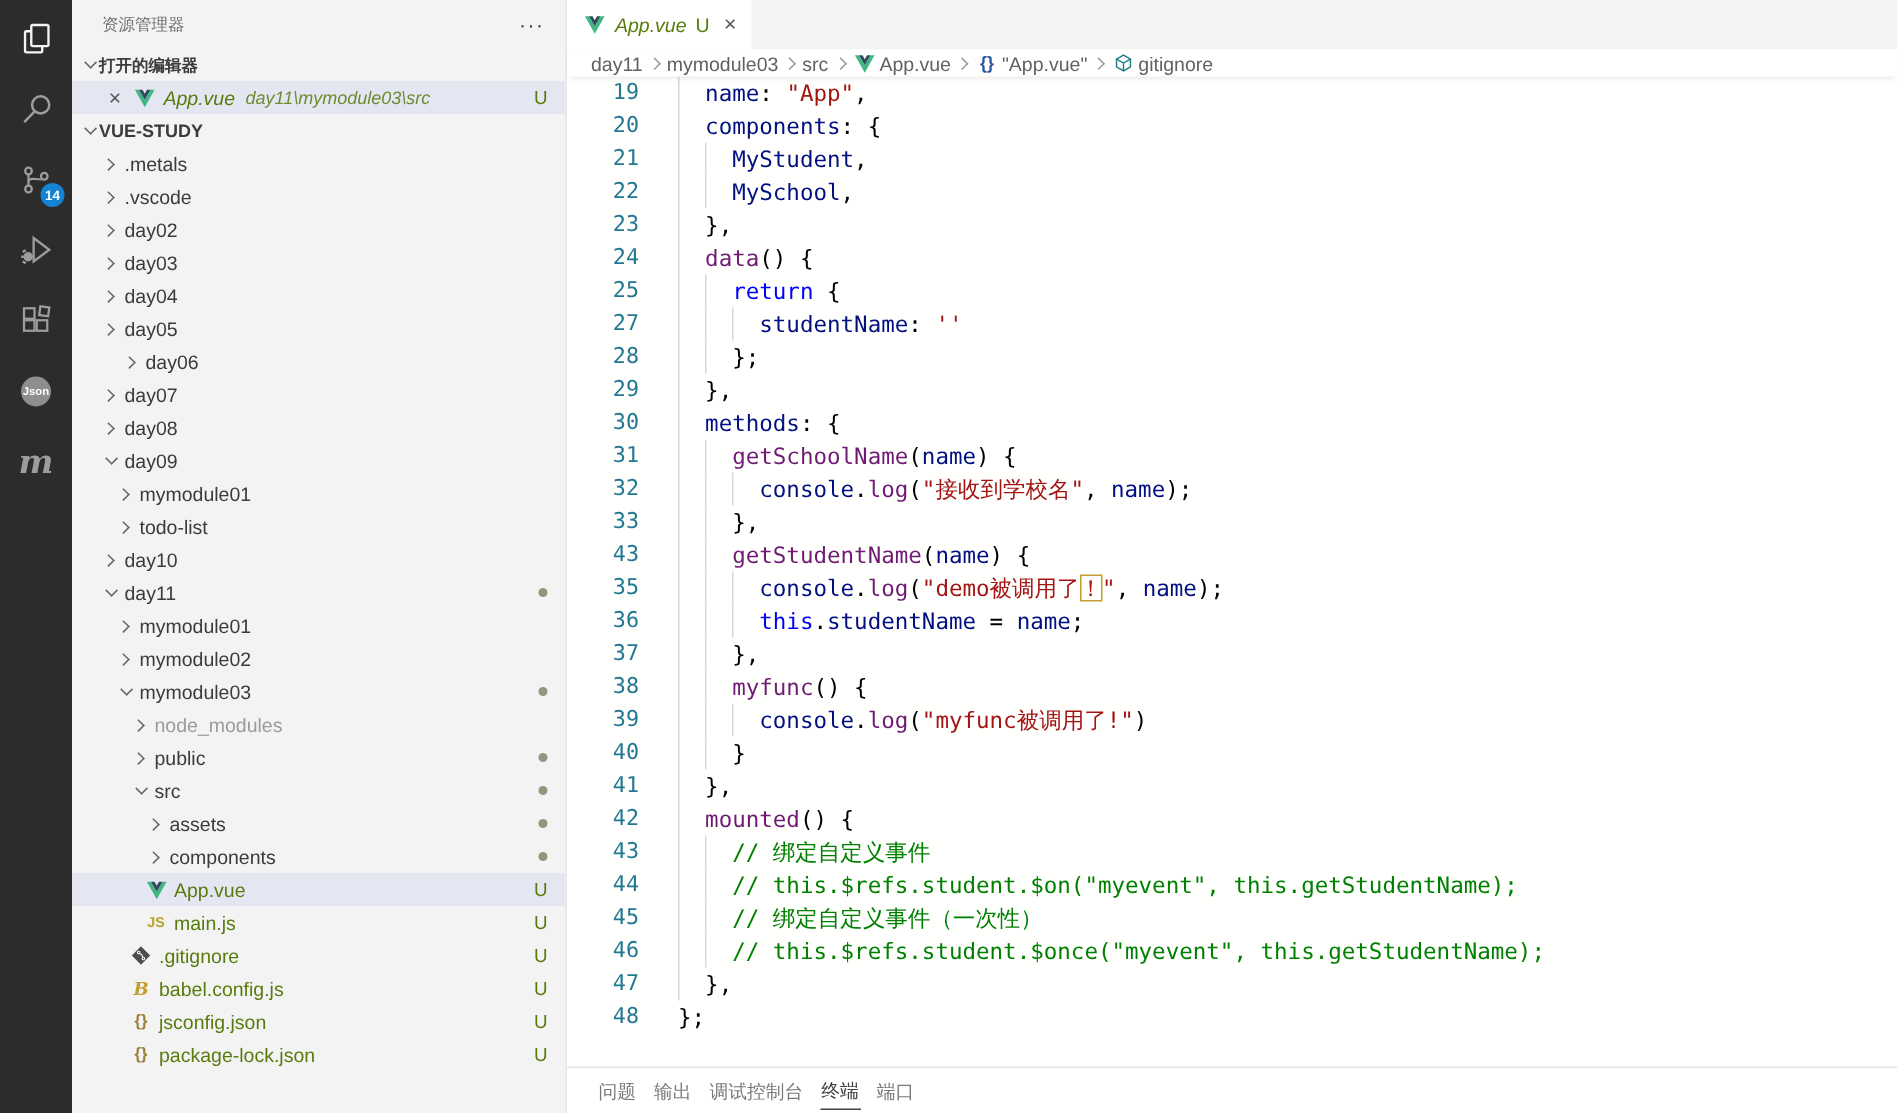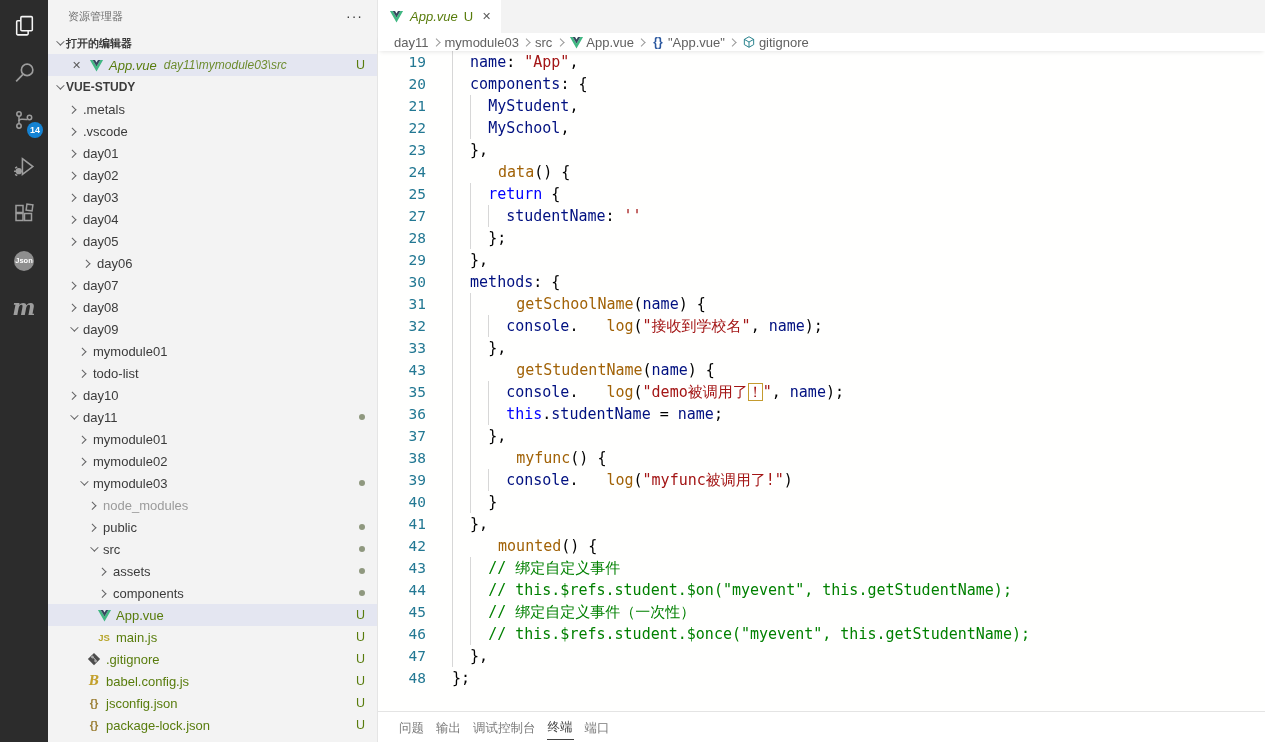--- a/index.html
+++ b/index.html
@@ -56,21 +56,21 @@
   .csep { width:12px; height:12px; margin:0 2px; display:inline-flex; align-items:center; justify-content:center; }
   .csep::before { content:""; width:4.5px; height:4.5px; border-right:1.2px solid #9a9a9a; border-bottom:1.2px solid #9a9a9a; transform:rotate(-45deg) translate(-1px,0); }
 
   .code { flex:1; background:#fffffe; overflow:hidden; font-family:"DejaVu Sans Mono","Liberation Mono",monospace; font-size:15px; }
   .cline { display:flex; height:22px; line-height:22px; white-space:pre; }
   .ln { width:48px; text-align:right; color:#237893; flex:none; font-size:14.5px; }
   .lc { margin-left:26px; position:relative; }
   .ig { position:absolute; top:0; bottom:0; width:0; border-left:1px solid #d7d7d7; }
   .t-key { color:#001080; }
   .t-kw  { color:#0000ff; }
-  .t-fn  { color:#a16207;margin-left:28px; }
+  .t-fn  { color:#701a75; }
   .t-str { color:#a31515; }
   .t-cmt { color:#008000; }
   .t-pun, .t-pln { color:#000000; }
   .t-ubox { outline:1px solid #c49b2e; outline-offset:-1px; }
 
   
   .panel { height:31px; flex:none; background:#fff; border-top:1px solid #e4e4e4; }
   .ptabs { display:flex; align-items:center; height:100%; padding-left:20px; gap:10px; }
   .ptab { font-size:12.5px; color:#7a7a7a; padding:5px 1px 3px; cursor:pointer; }
   .ptab.active { color:#424242; border-bottom:1px solid #424242; }
@@ -164,24 +164,20 @@
       <span class="lbl">VUE-STUDY</span>
     </div>
     <div class="tree">
         <div class="trow folder   " style="padding-left:18px">
           <span class="chev"></span>
           <span class="lbl">.metals</span>
         </div>
         <div class="trow folder   " style="padding-left:18px">
           <span class="chev"></span>
           <span class="lbl">.vscode</span>
-        </div>
-        <div class="trow folder   " style="padding-left:18px">
-          <span class="chev"></span>
-          <span class="lbl">day01</span>
         </div>
         <div class="trow folder   " style="padding-left:18px">
           <span class="chev"></span>
           <span class="lbl">day02</span>
         </div>
         <div class="trow folder   " style="padding-left:18px">
           <span class="chev"></span>
           <span class="lbl">day03</span>
         </div>
         <div class="trow folder   " style="padding-left:18px">

